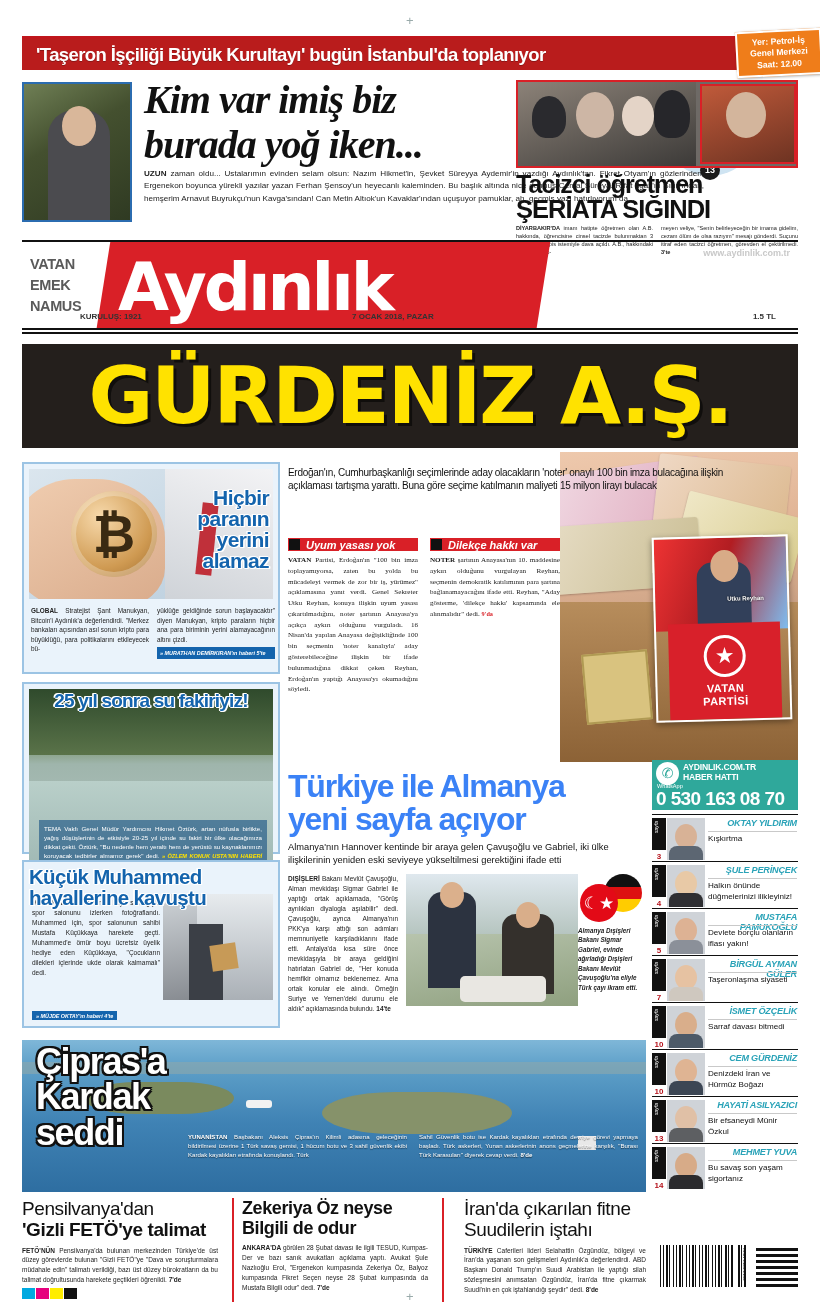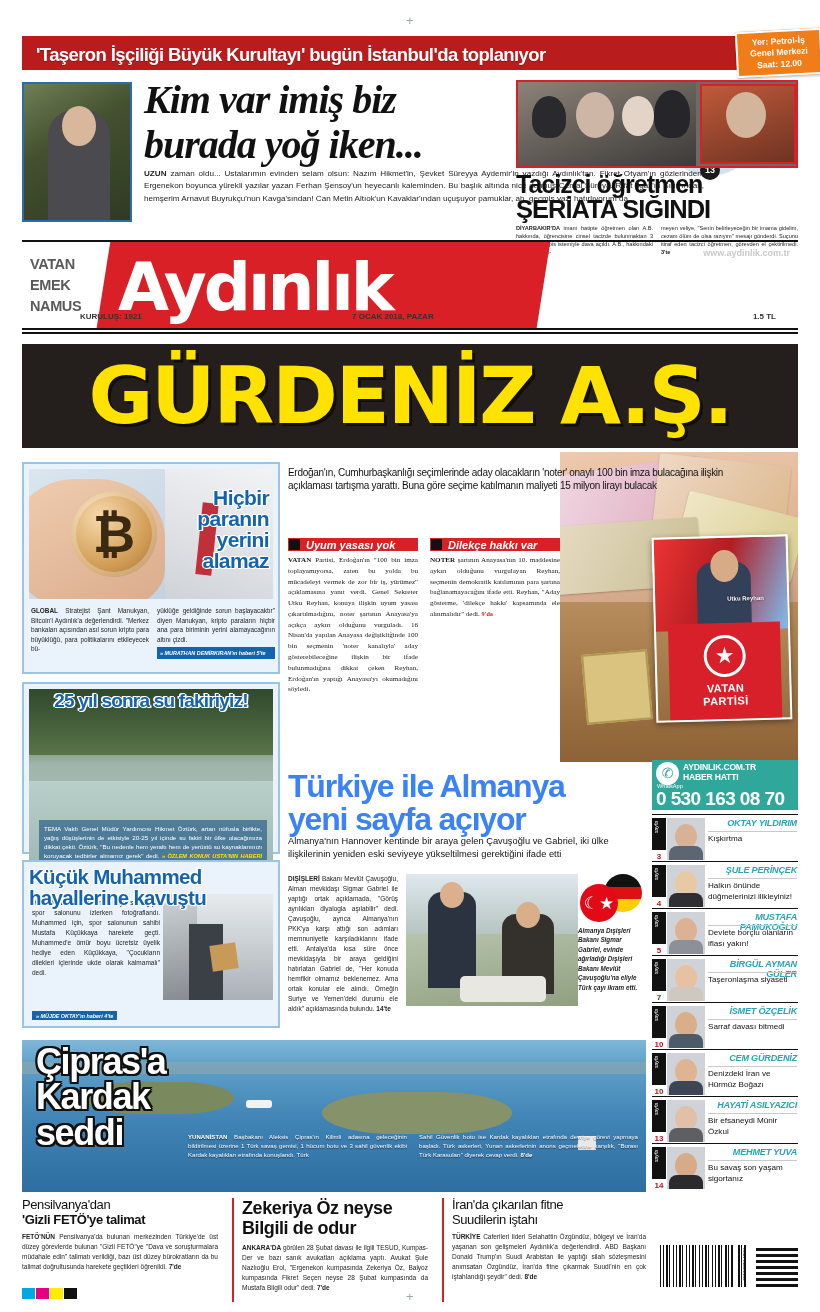--- a/index.html
+++ b/index.html
@@ -228,21 +228,21 @@
   .muh-img .glass{position:absolute; left:34px; top:0; width:76px; height:106px; background:linear-gradient(180deg,#e7ebee,#aab0b6);}
   .muh-img .boy{position:absolute; left:26px; top:30px; width:34px; height:76px; background:#3b3f46;}
   .muh-img .box{position:absolute; left:48px; top:50px; width:26px; height:26px; background:#c79a57; transform:rotate(-8deg);}
   .muh-body{position:absolute; left:8px; top:36px; width:128px; font-size:6.5px; line-height:1.55; text-align:justify; color:#222;}
   .muh-body b{font-weight:bold;}
   .muh-by{position:absolute; left:8px; bottom:6px; background:#1464ad; color:#fff; font-size:5.4px; font-weight:bold; font-style:italic; padding:1.5px 4px;}
 
   
   .alm{position:absolute; left:288px; top:770px; width:358px; height:260px;}
   .alm-h{font-weight:bold; font-size:32px; line-height:1.02; letter-spacing:-1.2px; color:#3b82f6;}
-  .alm-sub{font-size:9.3px; line-height:1.34; color:#111;}
+  .alm-sub{margin-top:6px; font-size:9.3px; line-height:1.34; color:#111;}
   .alm-body{position:absolute; left:0; top:104px; width:110px; font-size:6.5px; line-height:1.54; text-align:justify; color:#222;}
   .alm-body b{font-weight:bold;}
   .alm-img{position:absolute; left:118px; top:104px; width:172px; height:132px; overflow:hidden; background:linear-gradient(170deg,#cfd9c8,#8fa07f);}
   .alm-img .win{position:absolute; left:0; top:0; width:100%; height:60px; background:linear-gradient(180deg,#dfe8ee,#b6c5c0);}
   .alm-img .m1{position:absolute; left:22px; top:18px; width:48px; height:96px; background:#2c3340; border-radius:14px 14px 0 0;}
   .alm-img .m1h{position:absolute; left:34px; top:8px; width:24px; height:26px; background:#dbb08c; border-radius:50%;}
   .alm-img .m2{position:absolute; left:96px; top:40px; width:52px; height:80px; background:#34302c; border-radius:14px 14px 0 0;}
   .alm-img .m2h{position:absolute; left:110px; top:28px; width:24px; height:26px; background:#d9ae8a; border-radius:50%;}
   .alm-img .tbl{position:absolute; left:54px; bottom:4px; width:86px; height:26px; background:#e9e7e2; border-radius:5px;}
   .alm-flags{position:absolute; right:4px; top:104px; width:62px; height:46px;}
@@ -282,27 +282,27 @@
     position:absolute; left:14px; top:4px; width:188px;
     color:#fff; font-weight:bold; font-size:36px; line-height:0.98; letter-spacing:-1.4px;
     text-shadow: 2px 0 #111, -2px 0 #111, 0 2px #111, 0 -2px #111, 2px 2px #111, -2px -2px #111, 2px -2px #111, -2px 2px #111;
   }
   .kardak-cols{position:absolute; left:166px; top:92px; width:450px; display:flex; gap:12px;}
   .kardak-cols div{flex:1; color:#fff; font-size:6.1px; line-height:1.48; text-align:justify; text-shadow:0 1px 1px rgba(0,0,0,.6);}
   .kardak-cols b{font-weight:bold;}
 
   
   .bot{position:absolute; top:1198px; height:104px;}
-  .bot h3{font-size:13px; line-height:1.12; font-weight:normal; color:#111; letter-spacing:-0.4px;}
+  .bot h3{font-size:19px; line-height:1.12; font-weight:normal; color:#111; letter-spacing:-0.4px;}
   .bot h3 b{font-weight:bold;}
   .bot p{margin-top:5px; font-size:6.5px; line-height:1.52; text-align:justify; color:#222;}
   .bot p b{font-weight:bold;}
   .bot1{left:22px; width:196px;}
   .bot2{left:232px; width:196px; border-left:2px solid #d92027; padding-left:8px;}
-  .bot3{left:442px; width:204px; border-left:2px solid #d92027; padding-left:8px;}
+  .bot3{left:442px; width:204px; border-left:2px solid #d92027; padding-left:20px;}
   .bot2 h3{font-weight:bold; font-size:18px;}
 
   .cmyk{position:absolute; left:22px; top:1288px; display:flex; gap:1px;}
   .cmyk i{width:13px; height:11px; display:block;}
   .barcode{position:absolute; left:660px; top:1245px; width:90px; height:42px;
     background: repeating-linear-gradient(90deg,#111 0 1.5px,#fff 1.5px 3px,#111 3px 4px,#fff 4px 6.5px);}
   .qr{position:absolute; left:756px; top:1245px; width:42px; height:42px;
     background: repeating-linear-gradient(0deg,#111 0 3px,#fff 3px 6px), repeating-linear-gradient(90deg,#111 0 3px, rgba(255,255,255,0) 3px 6px);}
   .barcode-lbl{position:absolute; left:742px; top:1248px; font-size:4.4px; writing-mode:vertical-rl; color:#111;}
 </style>

